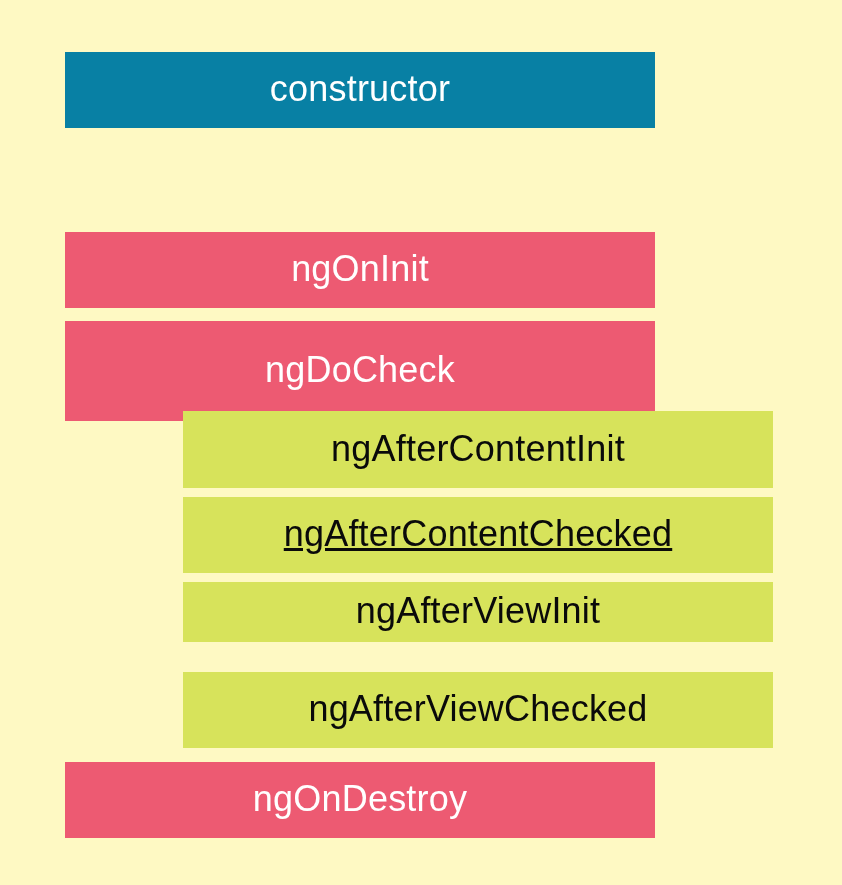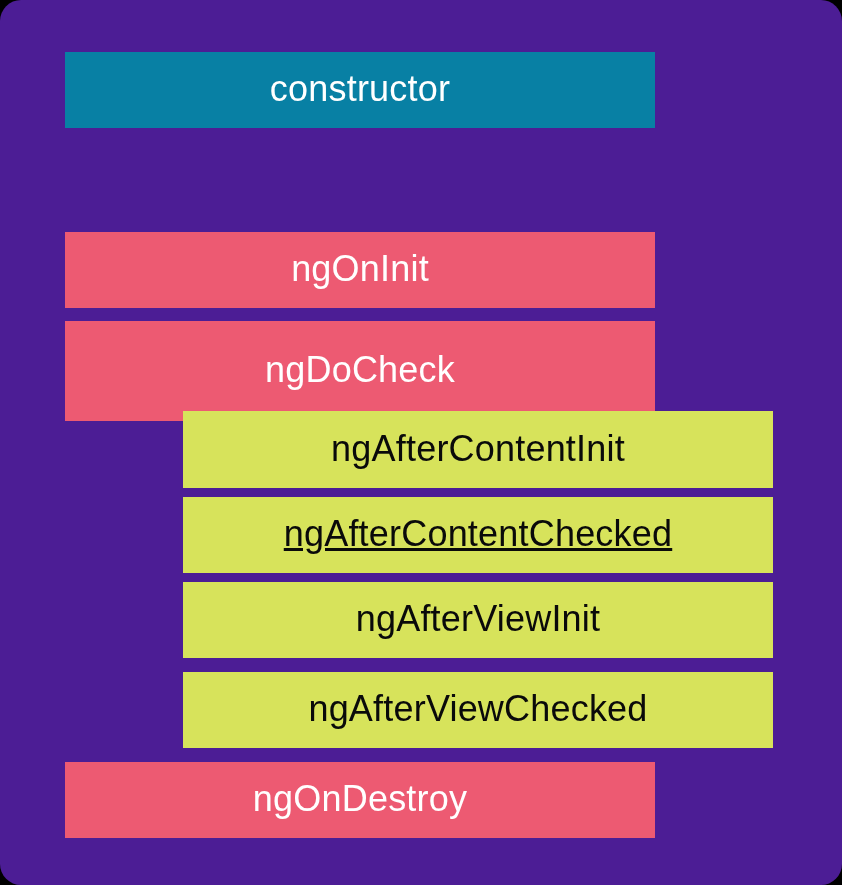--- a/index.html
+++ b/index.html
@@ -51,37 +51,37 @@
     background: #D7E35B;
     color: #0A0A0A;
   }
   
   .col-left  { left: 65px;  width: 590px; }
   .col-right { left: 183px; width: 590px; }
 </style>
 </head>
 <body>
 
-<div id="diagram" style="background: #4c1d95; border-radius: 21px;">
+<div id="diagram" style="background: #fef9c3;">
     <div class="lifecycle-box box-constructor col-left" style="top: 52px; height: 76px; background: rgb(8, 128, 164); color: rgb(255, 255, 255);">
       <span class="box-label">constructor</span>
     </div>
     <div class="lifecycle-box box-core col-left" style="top: 232px; height: 76px; background: rgb(237, 90, 114); color: rgb(255, 255, 255);">
       <span class="box-label">ngOnInit</span>
     </div>
     <div class="lifecycle-box box-core col-left" style="top: 321px; height: 100px; background: rgb(237, 90, 114); color: rgb(255, 255, 255);">
       <span class="box-label">ngDoCheck</span>
     </div>
     <div class="lifecycle-box box-content col-right" style="top: 411px; height: 77px; background: rgb(215, 227, 91); color: rgb(10, 10, 10);">
       <span class="box-label">ngAfterContentInit</span>
     </div>
     <div class="lifecycle-box box-content col-right" style="top: 497px; height: 76px; background: rgb(215, 227, 91); color: rgb(10, 10, 10); text-decoration: underline;">
       <span class="box-label">ngAfterContentChecked</span>
     </div>
-    <div class="lifecycle-box box-content col-right" style="top: 582px; height: 76px; background: rgb(215, 227, 91); color: rgb(10, 10, 10);">
+    <div class="lifecycle-box box-content col-right" style="top: 582px; height: 60px; background: rgb(215, 227, 91); color: rgb(10, 10, 10);">
       <span class="box-label">ngAfterViewInit</span>
     </div>
     <div class="lifecycle-box box-content col-right" style="top: 672px; height: 76px; background: rgb(215, 227, 91); color: rgb(10, 10, 10);">
       <span class="box-label">ngAfterViewChecked</span>
     </div>
     <div class="lifecycle-box box-core col-left" style="top: 762px; height: 76px; background: rgb(237, 90, 114); color: rgb(255, 255, 255);">
       <span class="box-label">ngOnDestroy</span>
     </div>
   </div>
 

